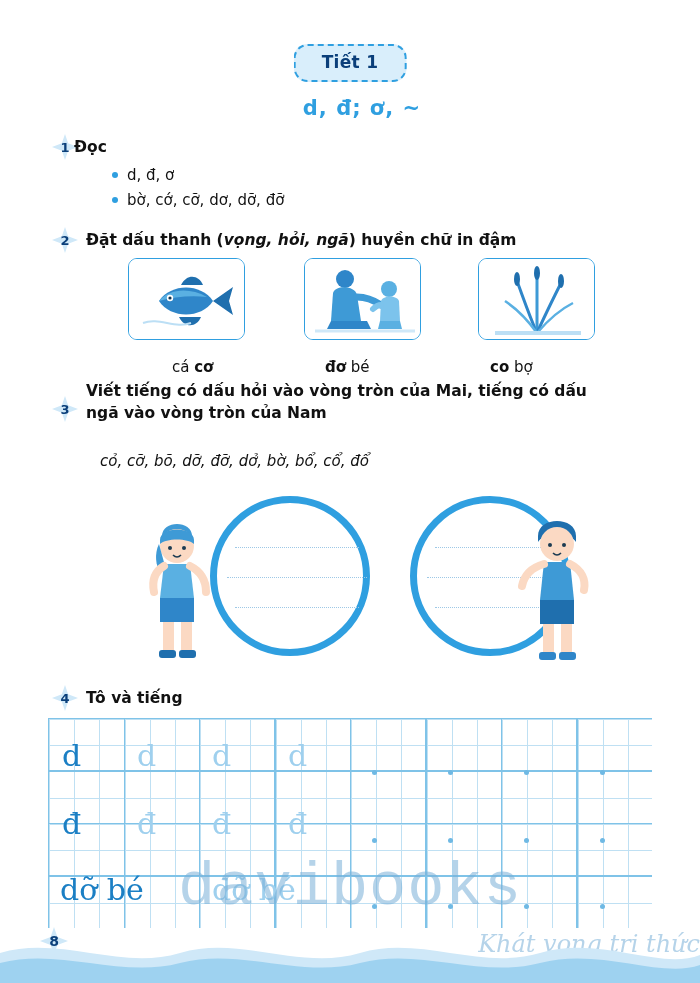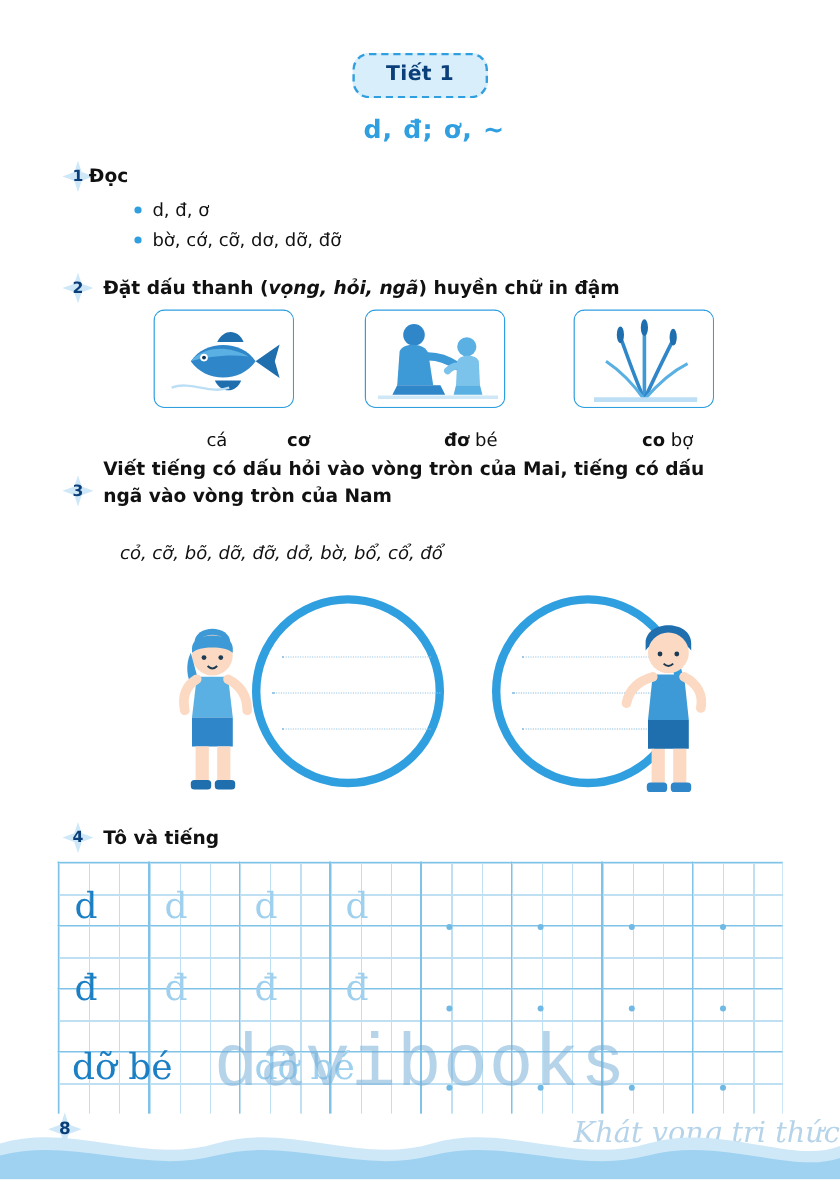--- a/index.html
+++ b/index.html
@@ -110,21 +110,21 @@
   .pic-card.c2 { left: 176px; }
   .pic-card.c3 { left: 350px; }
 
   .pic-cap {
     position: absolute;
     top: 358px;
     font-size: 15px;
     color: #111;
     white-space: nowrap;
   }
-  .pic-cap b { font-weight: bold; margin-left: 45px; }
+  .pic-cap b { font-weight: bold; }
   #cap1 { left: 172px; }
   #cap2 { left: 325px; }
   #cap3 { left: 490px; }
 
   
   #task3-star { left: 52px; top: 396px; }
   #task3-title { left: 86px; top: 380px; width: 520px; }
 
   #t3-words {
     position: absolute;

